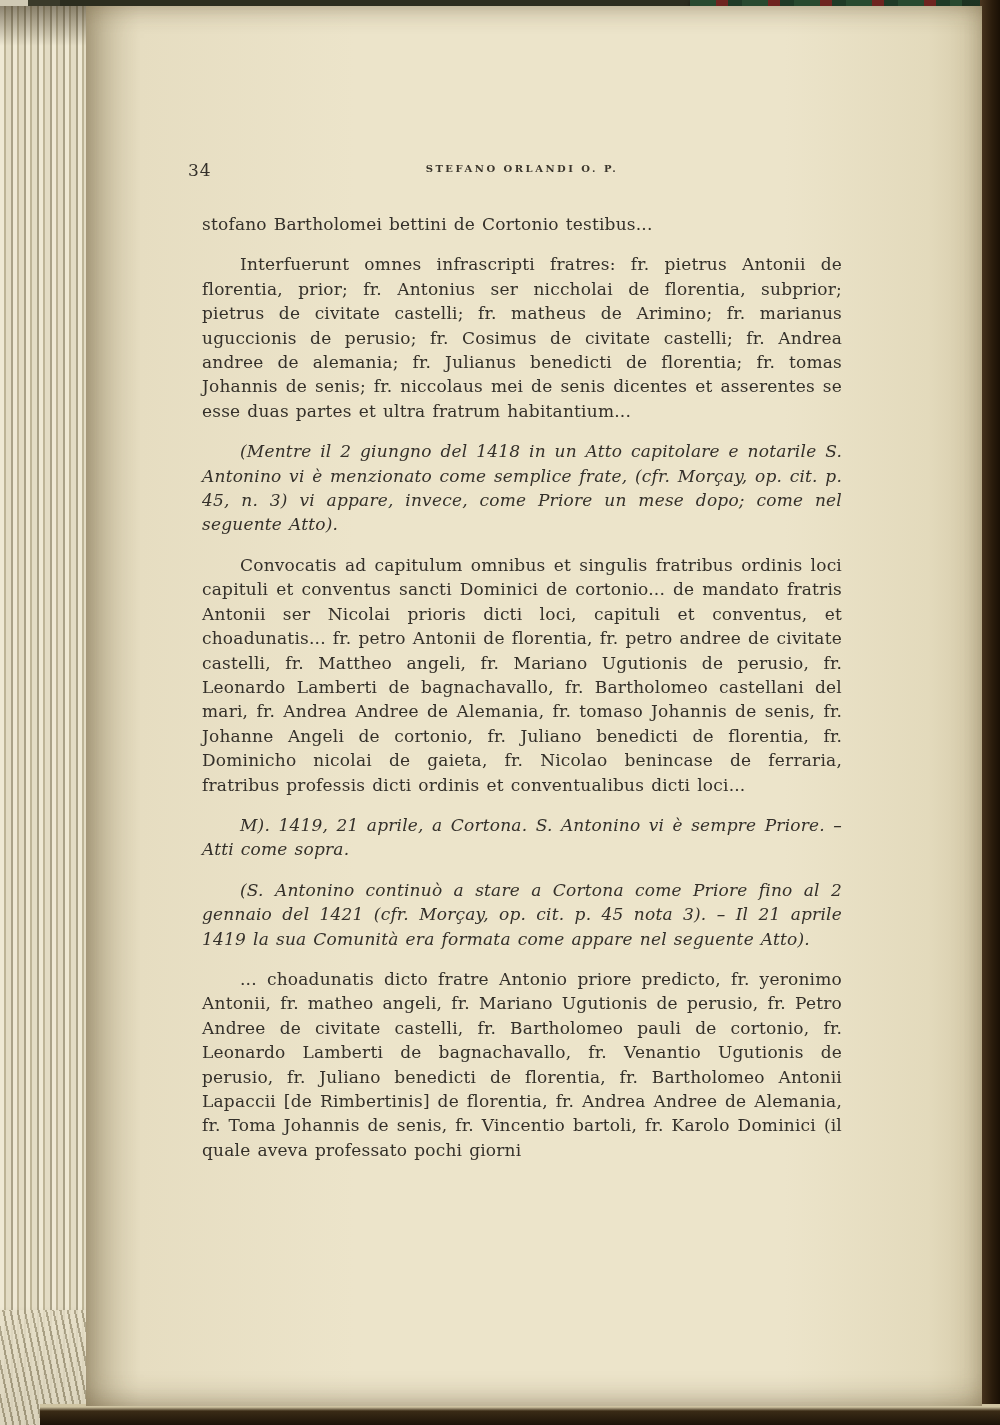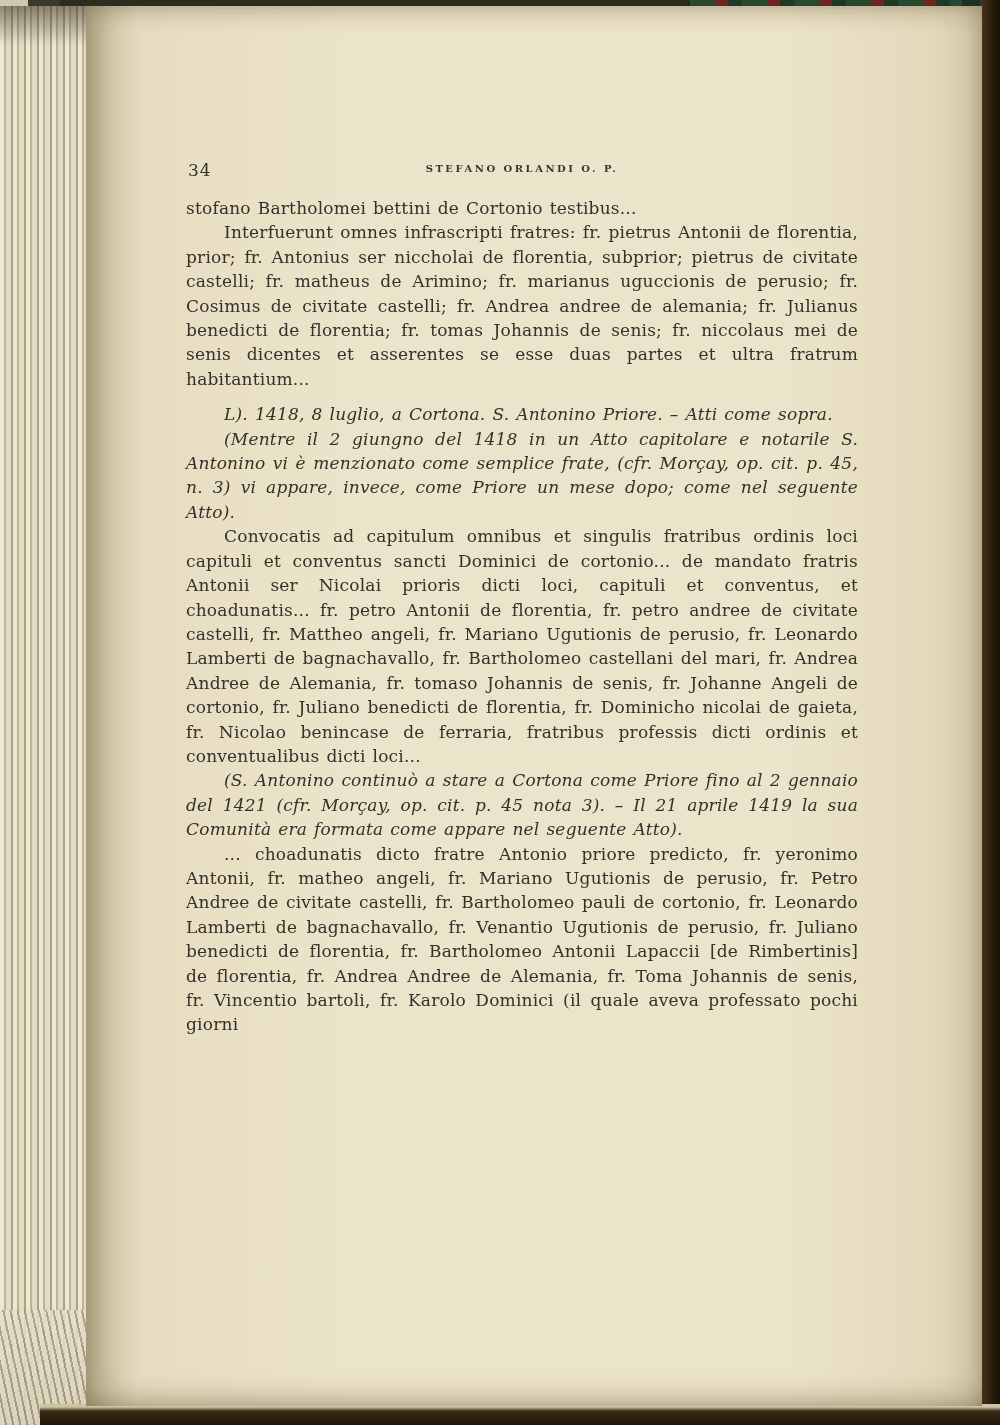--- a/index.html
+++ b/index.html
@@ -56,21 +56,21 @@
   }
   .running-header{
     position:absolute;left:0;top:5px;width:100%;text-align:center;
     font-size:10px;font-weight:bold;letter-spacing:2.5px;color:#3a352c;
   }
   .text-block{
     position:absolute;left:100px;top:190px;width:672px;color:#34302a;
     font-size:17px;line-height:24.4px;text-align:justify;
     letter-spacing:.2px;word-spacing:.08em;
   }
-  .para{margin:0;}
+  .para{margin:16px;}
   .para.indent{text-indent:38px;}
   .para.space-before{margin-top:11px;}
   .para.italic{font-style:italic;}
 </style>
 </head>
 <body>
 
 <div class="scan">
   <div class="cover-top-band"></div>
   <div class="cover-corner"></div>
@@ -81,20 +81,20 @@
   <div class="edge-bottom"></div>
 
   <div class="page">
     <div class="header-row">
       <span class="page-number">34</span>
       <span class="running-header">STEFANO ORLANDI O. P.</span>
     </div>
     <div class="text-block">
         <p class="para roman">stofano Bartholomei bettini de Cortonio testibus...</p>
         <p class="para roman indent">Interfuerunt omnes infrascripti fratres: fr. pietrus Antonii de florentia, prior; fr. Antonius ser niccholai de florentia, subprior; pietrus de civitate castelli; fr. matheus de Arimino; fr. marianus uguccionis de perusio; fr. Cosimus de civitate castelli; fr. Andrea andree de alemania; fr. Julianus benedicti de florentia; fr. tomas Johannis de senis; fr. niccolaus mei de senis dicentes et asserentes se esse duas partes et ultra fratrum habitantium...</p>
-        <p class="para italic indent space-before">L). 1418, 8 luglio, a Cortona. S. Antonino Priore. – Atti come sopra.</p>
         <p class="para italic indent">(Mentre il 2 giungno del 1418 in un Atto capitolare e notarile S. Antonino vi è menzionato come semplice frate, (cfr. Morçay, op. cit. p. 45, n. 3) vi appare, invece, come Priore un mese dopo; come nel seguente Atto).</p>
         <p class="para roman indent">Convocatis ad capitulum omnibus et singulis fratribus ordinis loci capituli et conventus sancti Dominici de cortonio... de mandato fratris Antonii ser Nicolai prioris dicti loci, capituli et conventus, et choadunatis... fr. petro Antonii de florentia, fr. petro andree de civitate castelli, fr. Mattheo angeli, fr. Mariano Ugutionis de perusio, fr. Leonardo Lamberti de bagnachavallo, fr. Bartholomeo castellani del mari, fr. Andrea Andree de Alemania, fr. tomaso Johannis de senis, fr. Johanne Angeli de cortonio, fr. Juliano benedicti de florentia, fr. Dominicho nicolai de gaieta, fr. Nicolao benincase de ferraria, fratribus professis dicti ordinis et conventualibus dicti loci...</p>
+        <p class="para italic indent space-before">M). 1419, 21 aprile, a Cortona. S. Antonino vi è sempre Priore. – Atti come sopra.</p>
         <p class="para italic indent">(S. Antonino continuò a stare a Cortona come Priore fino al 2 gennaio del 1421 (cfr. Morçay, op. cit. p. 45 nota 3). – Il 21 aprile 1419 la sua Comunità era formata come appare nel seguente Atto).</p>
         <p class="para roman indent">... choadunatis dicto fratre Antonio priore predicto, fr. yeronimo Antonii, fr. matheo angeli, fr. Mariano Ugutionis de perusio, fr. Petro Andree de civitate castelli, fr. Bartholomeo pauli de cortonio, fr. Leonardo Lamberti de bagnachavallo, fr. Venantio Ugutionis de perusio, fr. Juliano benedicti de florentia, fr. Bartholomeo Antonii Lapaccii [de Rimbertinis] de florentia, fr. Andrea Andree de Alemania, fr. Toma Johannis de senis, fr. Vincentio bartoli, fr. Karolo Dominici (il quale aveva professato pochi giorni</p>
       </div>
   </div>
 </div>
 
 </body></html>

